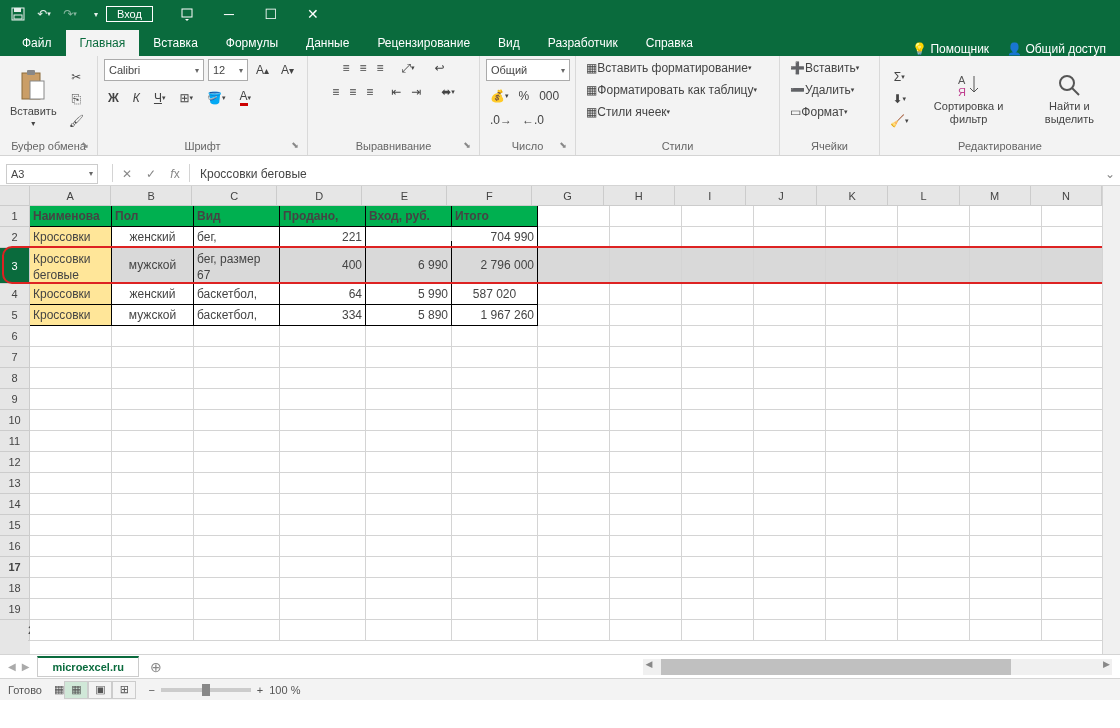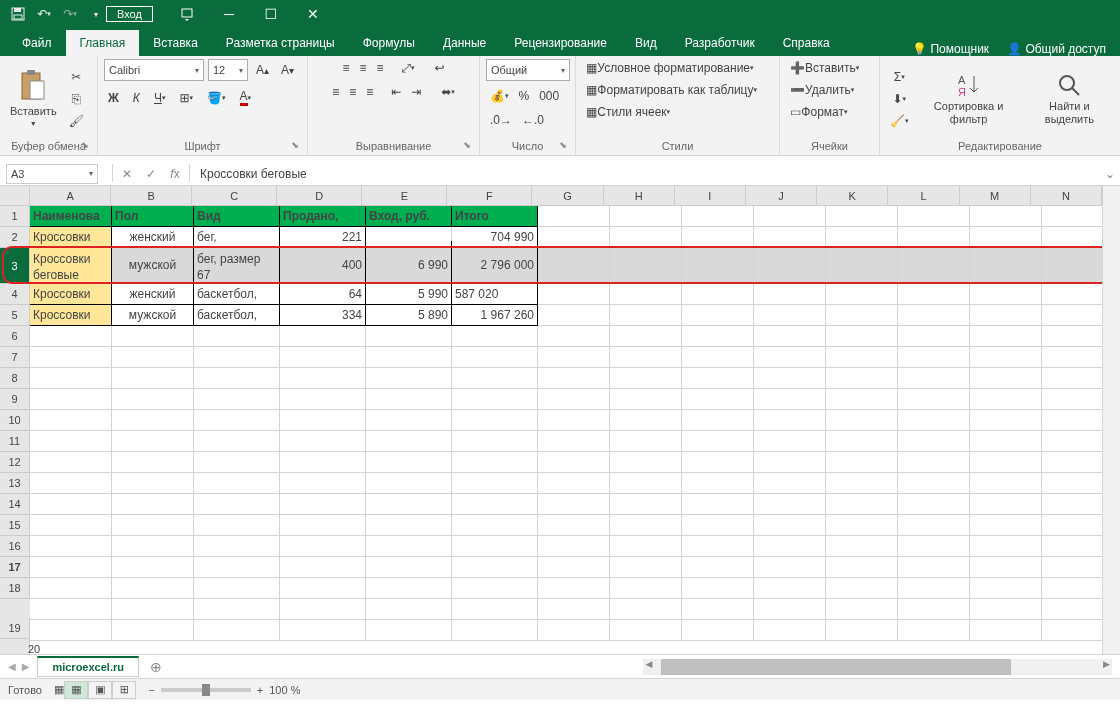--- a/index.html
+++ b/index.html
@@ -102,21 +102,20 @@
     <span class="win">─</span>
     <span class="win">☐</span>
     <span class="win">✕</span>
   </div>
 </div>
 
 <div class="tabs" id="tabs">
   <div class="tab">Файл</div>
     <div class="tab active">Главная</div>
     <div class="tab">Вставка</div>
-    <div class="tab">Разметка страницы</div>
     <div class="tab">Формулы</div>
     <div class="tab">Данные</div>
     <div class="tab">Рецензирование</div>
     <div class="tab">Вид</div>
     <div class="tab">Разработчик</div>
     <div class="tab">Справка</div>
     <div class="tabs-right">
     <span>💡 <span>Помощник</span></span>
     <span>👤 <span>Общий доступ</span></span>
   </div>
@@ -218,21 +217,21 @@
       <div style="display:flex;gap:2px;">
         <span class="rb-btn">.0→</span>
         <span class="rb-btn">←.0</span>
       </div>
     </div>
     <div class="group-label"><span>Число</span><span class="launcher">⬊</span></div>
   </div>
 
   <div class="group" style="width:204px;">
     <div class="group-content" style="flex-direction:column;gap:4px;align-items:flex-start;">
-      <span class="rb-btn">▦ <span>Условное форматирование</span><span style="font-size:7px;">▾</span></span>
+      <span class="rb-btn">▦ <span>Вставить форматирование</span><span style="font-size:7px;">▾</span></span>
       <span class="rb-btn">▦ <span>Форматировать как таблицу</span><span style="font-size:7px;">▾</span></span>
       <span class="rb-btn">▦ <span>Стили ячеек</span><span style="font-size:7px;">▾</span></span>
     </div>
     <div class="group-label">Стили</div>
   </div>
 
   <div class="group" style="width:100px;">
     <div class="group-content" style="flex-direction:column;gap:4px;align-items:flex-start;">
       <span class="rb-btn">➕ <span>Вставить</span><span style="font-size:7px;">▾</span></span>
       <span class="rb-btn">➖ <span>Удалить</span><span style="font-size:7px;">▾</span></span>
@@ -314,21 +313,21 @@
       <div class="row-h" style="height: 21px; line-height: 21px;">9</div>
       <div class="row-h" style="height: 21px; line-height: 21px;">10</div>
       <div class="row-h" style="height: 21px; line-height: 21px;">11</div>
       <div class="row-h" style="height: 21px; line-height: 21px;">12</div>
       <div class="row-h" style="height: 21px; line-height: 21px;">13</div>
       <div class="row-h" style="height: 21px; line-height: 21px;">14</div>
       <div class="row-h" style="height: 21px; line-height: 21px;">15</div>
       <div class="row-h" style="height: 21px; line-height: 21px;">16</div>
       <div class="row-h" style="height: 21px; line-height: 21px; font-weight: bold;">17</div>
       <div class="row-h" style="height: 21px; line-height: 21px;">18</div>
-      <div class="row-h" style="height: 21px; line-height: 21px; margin-top: 19px;">19</div>
+      <div class="row-h" style="height: 21px; line-height: 21px;">19</div>
       <div class="row-h" style="height: 21px; line-height: 21px; margin-left: 28px;">20</div>
     </div>
   <div class="cells" id="cells">
       <div class="cell" style="left: 0px; top: 0px; width: 82px; height: 21px;"></div>
       <div class="cell" style="left: 82px; top: 0px; width: 82px; height: 21px;"></div>
       <div class="cell" style="left: 164px; top: 0px; width: 86px; height: 21px;"></div>
       <div class="cell" style="left: 250px; top: 0px; width: 86px; height: 21px;"></div>
       <div class="cell" style="left: 336px; top: 0px; width: 86px; height: 21px;"></div>
       <div class="cell" style="left: 422px; top: 0px; width: 86px; height: 21px;"></div>
       <div class="cell" style="left: 508px; top: 0px; width: 72px; height: 21px;"></div>
@@ -621,21 +620,21 @@
       <div class="cell" style="left: 82px; top: 42px; width: 82px; height: 36px; border-right: 1px solid rgb(0, 0, 0); border-bottom: 1px solid rgb(0, 0, 0); background: rgb(217, 217, 217); text-align: center; line-height: 35px;">мужской</div>
       <div class="cell" style="left: 164px; top: 42px; width: 86px; height: 36px; border-right: 1px solid rgb(0, 0, 0); border-bottom: 1px solid rgb(0, 0, 0); background: rgb(217, 217, 217); white-space: normal; line-height: 16px; display: flex; align-items: flex-end;">бег, размер 67</div>
       <div class="cell" style="left: 250px; top: 42px; width: 86px; height: 36px; border-right: 1px solid rgb(0, 0, 0); border-bottom: 1px solid rgb(0, 0, 0); background: rgb(217, 217, 217); text-align: right; line-height: 35px;">400</div>
       <div class="cell" style="left: 336px; top: 42px; width: 86px; height: 36px; border-right: 1px solid rgb(0, 0, 0); border-bottom: 1px solid rgb(0, 0, 0); background: rgb(217, 217, 217); text-align: right; line-height: 35px;">6 990</div>
       <div class="cell" style="left: 422px; top: 42px; width: 86px; height: 36px; border-right: 1px solid rgb(0, 0, 0); border-bottom: 1px solid rgb(0, 0, 0); background: rgb(217, 217, 217); text-align: right; line-height: 35px;">2 796 000</div>
       <div class="cell" style="left: 0px; top: 78px; width: 82px; height: 21px; border-right: 1px solid rgb(0, 0, 0); border-bottom: 1px solid rgb(0, 0, 0); background: rgb(255, 230, 153); line-height: 20px;">Кроссовки</div>
       <div class="cell" style="left: 82px; top: 78px; width: 82px; height: 21px; border-right: 1px solid rgb(0, 0, 0); border-bottom: 1px solid rgb(0, 0, 0); text-align: center; line-height: 20px;">женский</div>
       <div class="cell" style="left: 164px; top: 78px; width: 86px; height: 21px; border-right: 1px solid rgb(0, 0, 0); border-bottom: 1px solid rgb(0, 0, 0); line-height: 20px;">баскетбол,</div>
       <div class="cell" style="left: 250px; top: 78px; width: 86px; height: 21px; border-right: 1px solid rgb(0, 0, 0); border-bottom: 1px solid rgb(0, 0, 0); text-align: right; line-height: 20px;">64</div>
       <div class="cell" style="left: 336px; top: 78px; width: 86px; height: 21px; border-right: 1px solid rgb(0, 0, 0); border-bottom: 1px solid rgb(0, 0, 0); text-align: right; line-height: 20px;">5 990</div>
-      <div class="cell" style="left: 422px; top: 78px; width: 86px; height: 21px; border-right: 1px solid rgb(0, 0, 0); border-bottom: 1px solid rgb(0, 0, 0); text-align: left; line-height: 20px;">587 020</div>
+      <div class="cell" style="left: 422px; top: 78px; width: 86px; height: 21px; border-right: 1px solid rgb(0, 0, 0); border-bottom: 1px solid rgb(0, 0, 0); text-align: center; line-height: 20px;">587 020</div>
       <div class="cell" style="left: 0px; top: 99px; width: 82px; height: 21px; border-right: 1px solid rgb(0, 0, 0); border-bottom: 1px solid rgb(0, 0, 0); background: rgb(255, 230, 153); line-height: 20px;">Кроссовки</div>
       <div class="cell" style="left: 82px; top: 99px; width: 82px; height: 21px; border-right: 1px solid rgb(0, 0, 0); border-bottom: 1px solid rgb(0, 0, 0); text-align: center; line-height: 20px;">мужской</div>
       <div class="cell" style="left: 164px; top: 99px; width: 86px; height: 21px; border-right: 1px solid rgb(0, 0, 0); border-bottom: 1px solid rgb(0, 0, 0); line-height: 20px;">баскетбол,</div>
       <div class="cell" style="left: 250px; top: 99px; width: 86px; height: 21px; border-right: 1px solid rgb(0, 0, 0); border-bottom: 1px solid rgb(0, 0, 0); text-align: right; line-height: 20px;">334</div>
       <div class="cell" style="left: 336px; top: 99px; width: 86px; height: 21px; border-right: 1px solid rgb(0, 0, 0); border-bottom: 1px solid rgb(0, 0, 0); text-align: right; line-height: 20px;">5 890</div>
       <div class="cell" style="left: 422px; top: 99px; width: 86px; height: 21px; border-right: 1px solid rgb(0, 0, 0); border-bottom: 1px solid rgb(0, 0, 0); text-align: right; line-height: 20px;">1 967 260</div>
       <div class="row-highlight" style="left: -28px; top: 40px; width: 1130px; height: 38px;"></div>
     </div>
   <div class="vscroll"></div>
 </div>

